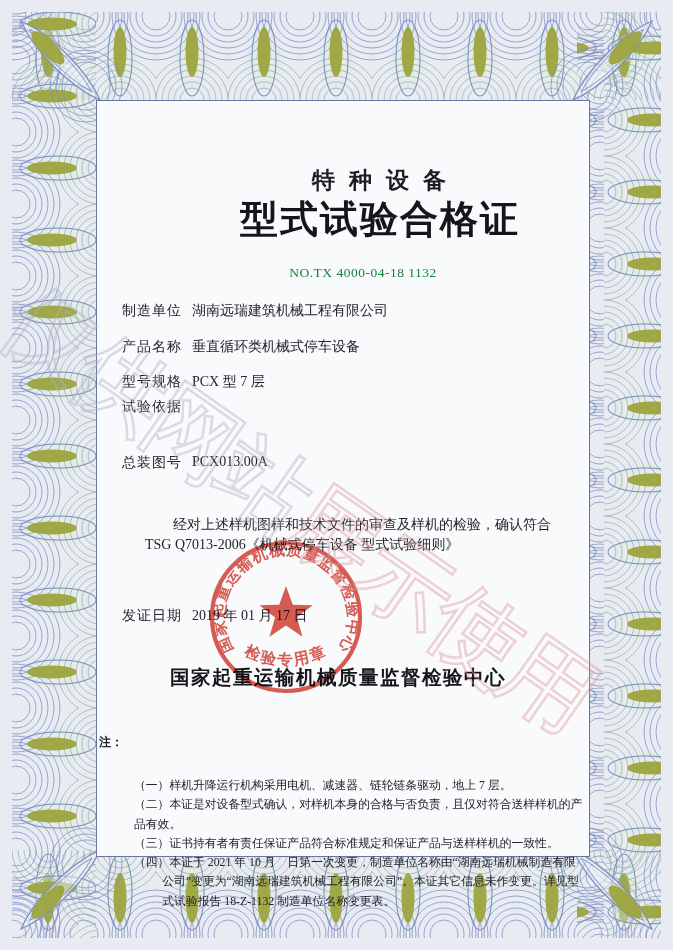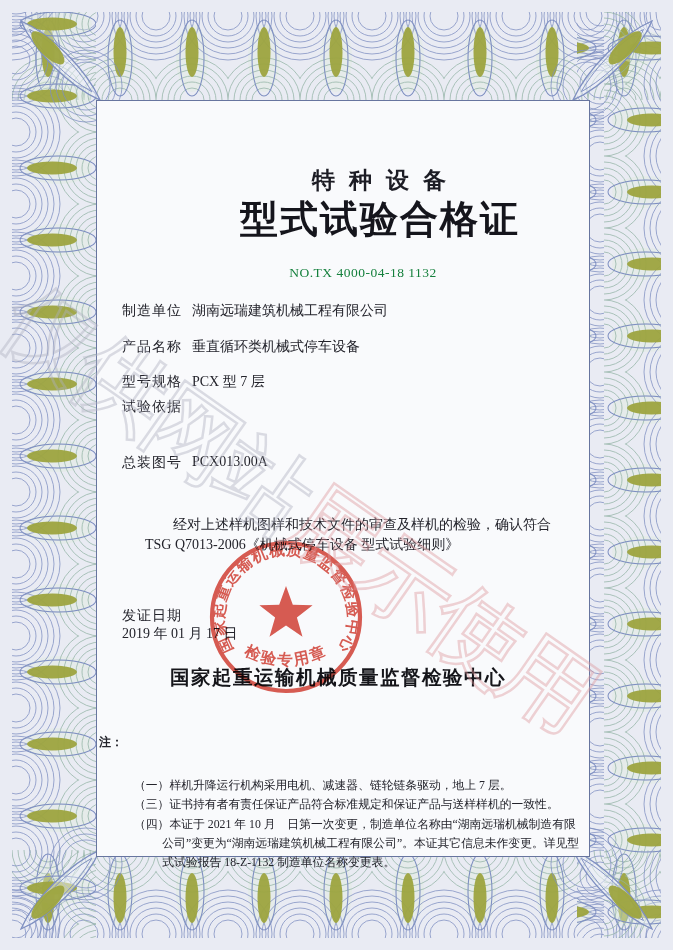--- a/index.html
+++ b/index.html
@@ -36,21 +36,21 @@
   }
   
   .field-row{left:122px;display:flex;font-size:14px;z-index:10;white-space:nowrap;}
   .field-row .lbl{width:70px;letter-spacing:1px;flex:none;color:#23232b;}
   .field-row .val{color:#23232b;}
   
   .statement{
     left:145px;top:515px;width:424px;font-size:14px;line-height:19.5px;
     text-indent:2em;z-index:10;color:#23232b;
   }
-  .issue-row{left:122px;top:607px;display:flex;font-size:14px;z-index:10;flex-direction:column;}
+  .issue-row{left:122px;top:607px;display:flex;font-size:14px;z-index:10;}
   .issue-row .lbl{width:70px;letter-spacing:1px;flex:none;}
   .authority{
     left:118px;top:664px;width:440px;text-align:center;
     font-size:19.5px;font-weight:700;letter-spacing:1.5px;color:#15151a;z-index:10;
   }
   
   .note-label{left:99px;top:734px;font-size:12px;font-weight:600;z-index:10;}
   .notes-list{
     left:134px;top:776px;width:450px;font-size:11.8px;line-height:19.3px;
     z-index:10;color:#23232b;
@@ -182,20 +182,21 @@
     <text font-size="15.5" fill="#d84b40" font-weight="700" letter-spacing="2">
       <textPath href="#sealBanner" startOffset="50%" text-anchor="middle">检验专用章</textPath>
     </text>
   </svg>
 
   <div class="abs authority">国家起重运输机械质量监督检验中心</div>
 
   <div class="abs note-label">注：</div>
   <div class="abs notes-list">
     <p class="note-item">（一）样机升降运行机构采用电机、减速器、链轮链条驱动，地上 7 层。</p>
+    <p class="note-item">（二）本证是对设备型式确认，对样机本身的合格与否负责，且仅对符合送样样机的产品有效。</p>
     <p class="note-item">（三）证书持有者有责任保证产品符合标准规定和保证产品与送样样机的一致性。</p>
     <p class="note-item hang">（四）本证于 2021 年 10 月　日第一次变更，制造单位名称由“湖南远瑞机械制造有限公司”变更为“湖南远瑞建筑机械工程有限公司”。本证其它信息未作变更。详见型式试验报告 18-Z-1132 制造单位名称变更表。</p>
   </div>
 
   <div class="abs watermark">
     <span class="wm-gray">仅供网站</span><span class="wm-pink">展示使用</span>
   </div>
 
 </div>
 

